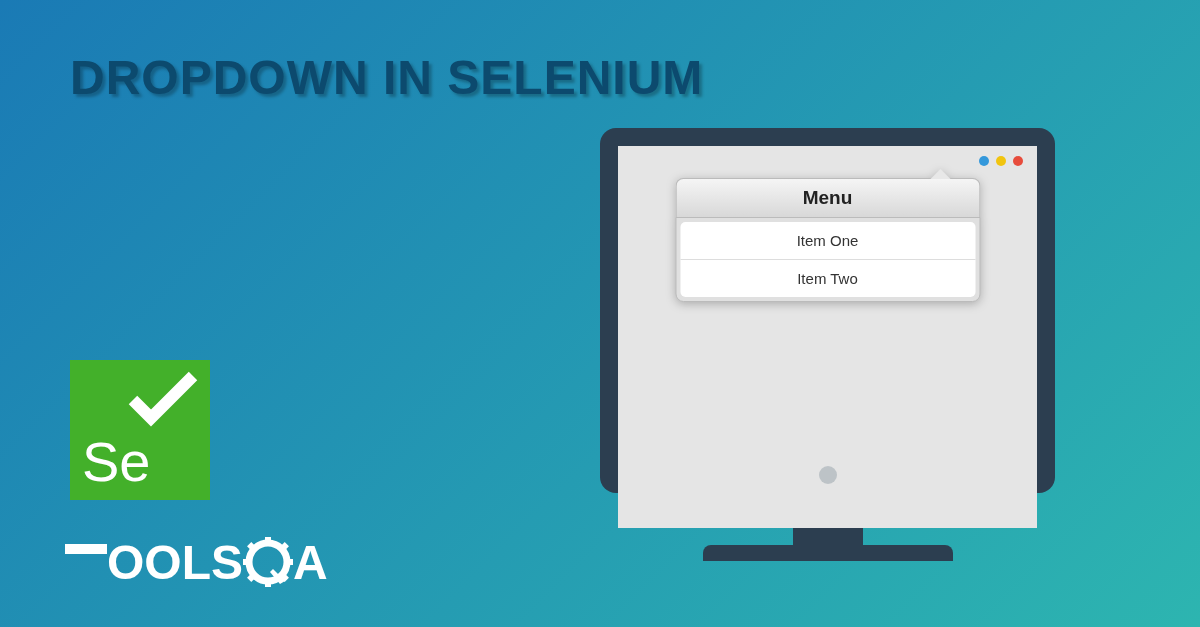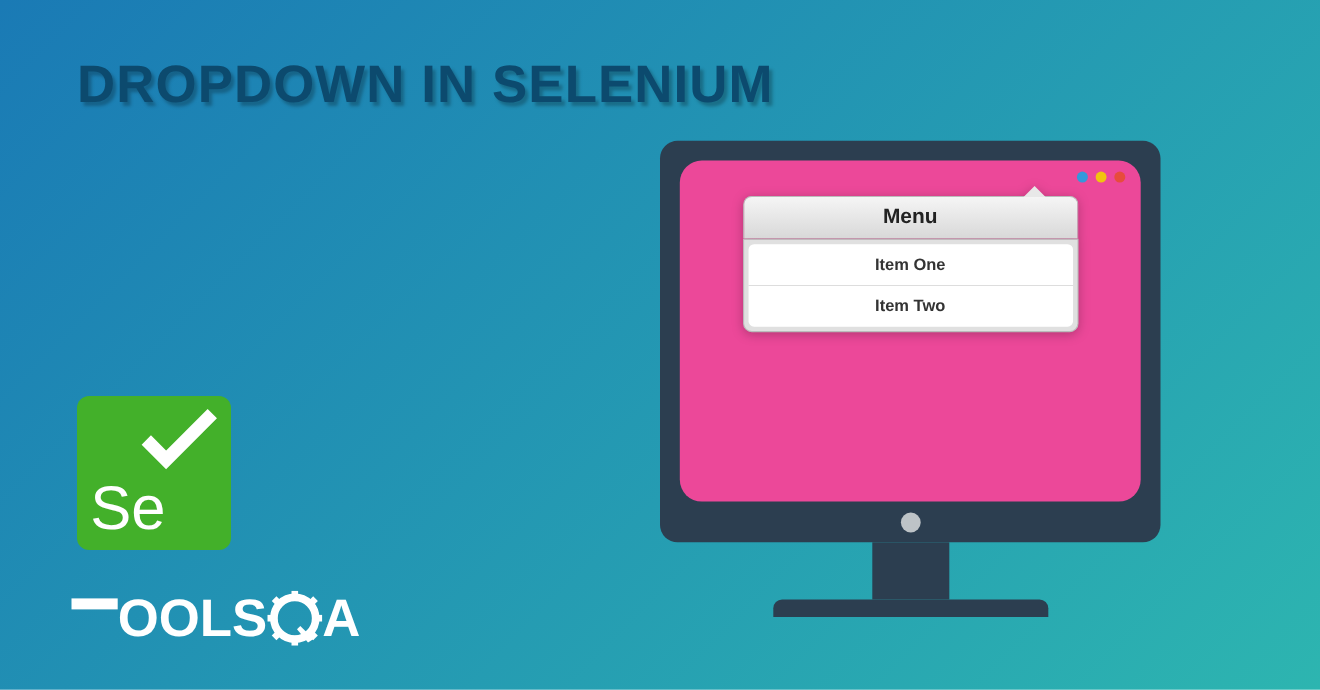--- a/index.html
+++ b/index.html
@@ -26,21 +26,20 @@
       text-shadow: 3px 3px 3px rgba(0,0,0,0.25);
       font-family: Arial, Helvetica, sans-serif;
     }
     .selenium-logo {
       position: absolute;
       left: 70px;
       top: 360px;
       width: 140px;
       height: 140px;
       background: #43b02a;
-      border-radius: 11px;
     }
     .selenium-logo .se-text {
       position: absolute;
       left: 12px;
       bottom: 6px;
       font-size: 56px;
       font-weight: 400;
       color: #ffffff;
       font-family: Arial, sans-serif;
     }
@@ -95,24 +94,23 @@
     .monitor-body {
       width: 455px;
       height: 365px;
       background: #2c3e50;
       border-radius: 16px;
       position: relative;
       padding: 18px;
     }
     .monitor-screen {
       width: 100%;
-      height: 310px;
-      background: #ec4899;
-      position: relative;
-      border-radius: 20px;
+      height: 382px;
+      background: #e5e5e5;
+      position: relative;
     }
     .window-dots {
       position: absolute;
       right: 14px;
       top: 10px;
       display: flex;
       gap: 7px;
     }
     .dot {
       width: 10px;
@@ -178,21 +176,21 @@
       background: #e0e0e0;
       border: 1px solid #bbb;
       border-radius: 0 0 8px 8px;
       padding: 4px;
     }
     .menu-item {
       background: #ffffff;
       text-align: center;
       padding: 10px 0;
       font-size: 15px;
-      font-weight: 700;
+      font-weight: 400;
       color: #333;
       border-bottom: 1px solid #ddd;
     }
     .menu-item:first-child {
       border-radius: 5px 5px 0 0;
     }
     .menu-item:last-child {
       border-bottom: none;
       border-radius: 0 0 5px 5px;
     }

